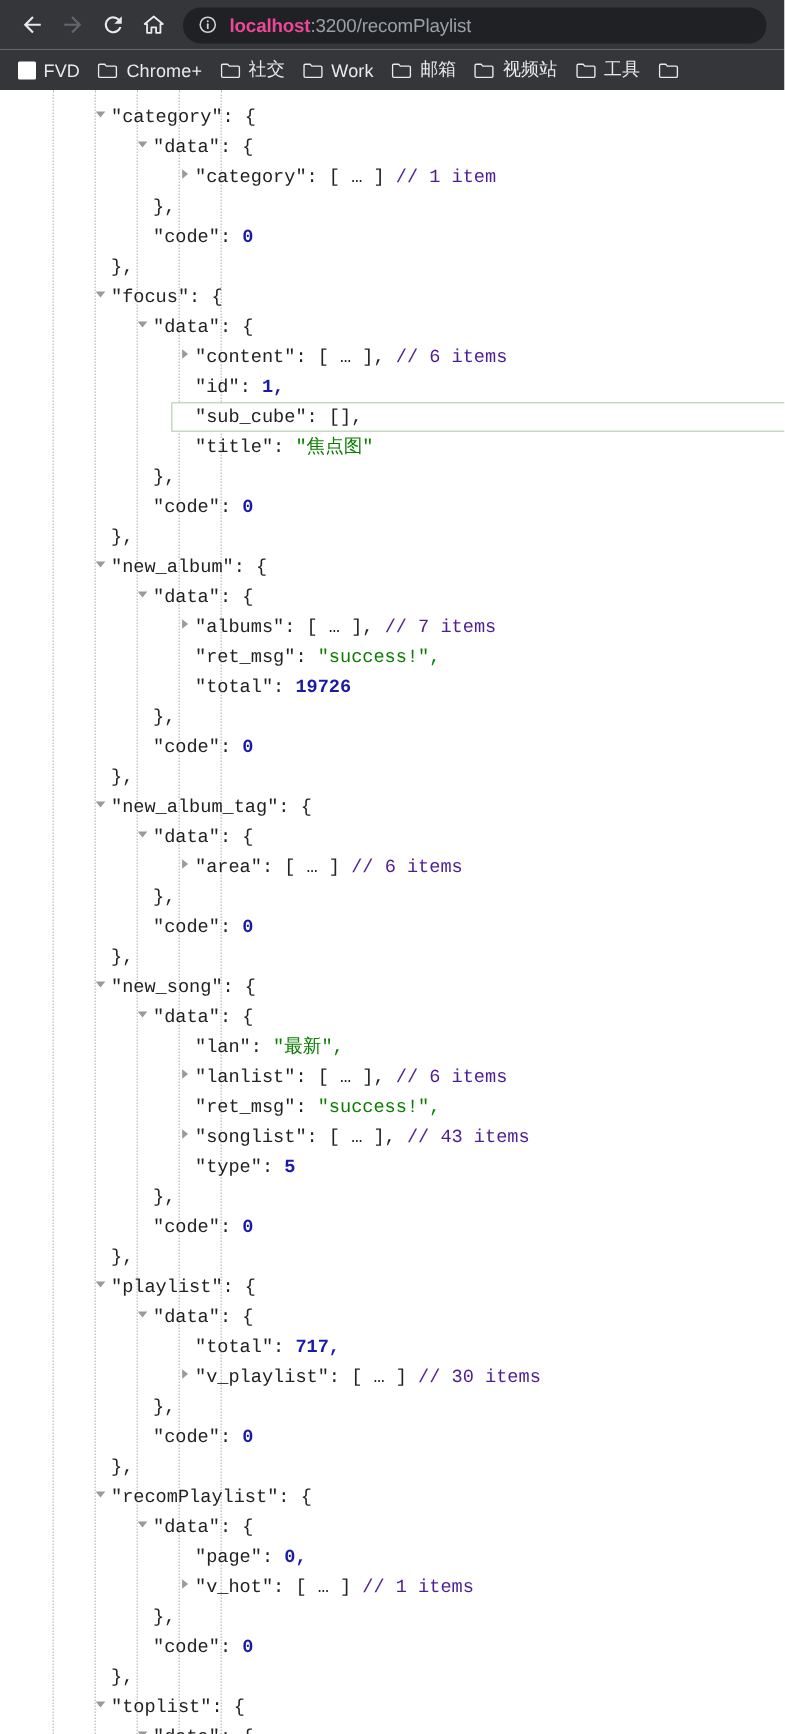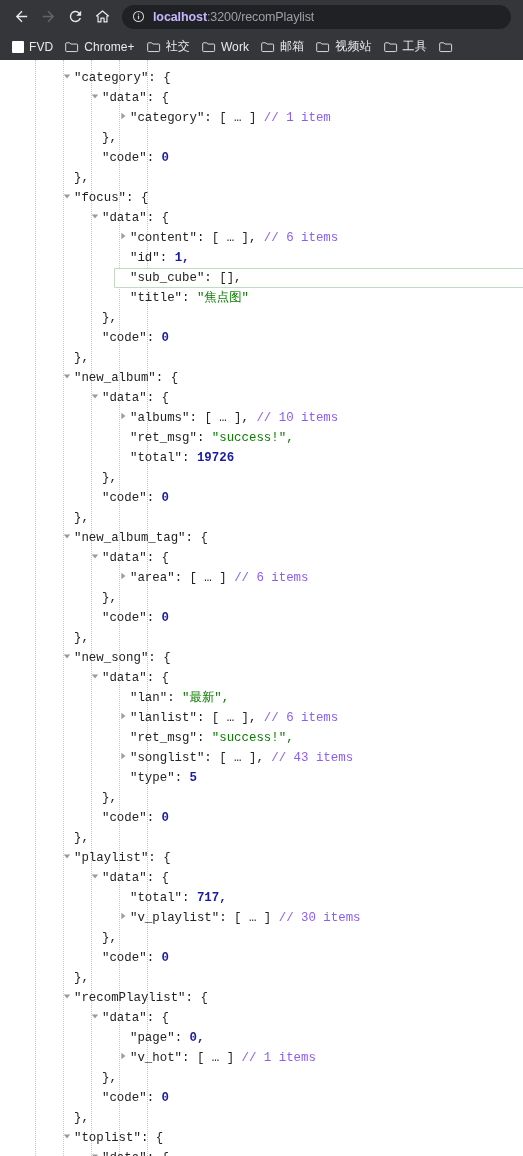--- a/index.html
+++ b/index.html
@@ -27,21 +27,21 @@
   .omnibox{
     flex:1 1 auto;height:24px;background:#202124;border-radius:12px;
     display:flex;align-items:center;padding:0 10px;margin-left:6px;margin-right:4px;
     box-sizing:border-box;overflow:hidden;cursor:text;
   }
   .info-icon{flex:0 0 auto;margin-right:8px;display:flex;align-items:center;}
   .url{
     font-family:"Liberation Sans", sans-serif;font-size:12.5px;white-space:nowrap;
     overflow:hidden;text-overflow:ellipsis;letter-spacing:-0.1px;
   }
-  .url .host{color:#c4b5fd;font-weight:bold;margin-top:32px;}
+  .url .host{color:#ec4899;font-weight:bold;margin-top:32px;}
   .url .rest{color:#9aa0a6;}
 
   .bookmarks{
     height:27px;min-height:27px;background:#35363a;display:flex;align-items:center;
     padding:0 6px;box-sizing:border-box;overflow:hidden;
   }
   .bm{
     display:flex;align-items:center;height:21px;padding:0 6px;border-radius:3px;
     flex:0 0 auto;cursor:pointer;white-space:nowrap;
   }
@@ -71,21 +71,21 @@
   .ind{display:inline-block;}
   .tw{
     display:inline-block;width:14px;text-align:center;color:#9a9a9a;
     font-size:9px;vertical-align:middle;cursor:pointer;line-height:20px;
   }
   .tw.blank{cursor:default;}
   .k{color:#222222;}
   .p{color:#222222;}
   .str{color:#0b7d00;}
   .num{color:#1a1aa6;font-weight:bold;}
-  .cmt{color:#8b5cf6;}
+  .cmt{color:#4c1d95;}
   .br{color:#222222;}
   .sel-row{
     position:absolute;left:114px;right:-6px;height:20px;
     border:1px solid #c3d9c3;background:#ffffff;box-sizing:border-box;
     border-radius:1px;
   }
   .row-txt{position:relative;z-index:2;}
 </style>
 </head>
 <body>
@@ -233,21 +233,21 @@
         <div class="row"><span class="row-txt"><span class="ind" style="width: 88px;"></span><span class="tw blank"></span><span class="k">"code"</span><span class="p">: </span><span class="num">0</span></span></div>
         <div class="row"><span class="row-txt"><span class="ind" style="width: 60px;"></span><span class="tw blank"></span><span class="br">},</span></span></div>
         <div class="row"><span class="row-txt"><span class="ind" style="width: 60px;"></span><span class="tw"><svg width="8" height="8" viewBox="0 0 10 10">
                 <path d="M1 3h8L5 8z" fill="#9a9a9a"></path>
               </svg></span><span class="k">"new_album"</span><span class="p">: </span><span class="br">{</span></span></div>
         <div class="row"><span class="row-txt"><span class="ind" style="width: 88px;"></span><span class="tw"><svg width="8" height="8" viewBox="0 0 10 10">
                 <path d="M1 3h8L5 8z" fill="#9a9a9a"></path>
               </svg></span><span class="k">"data"</span><span class="p">: </span><span class="br">{</span></span></div>
         <div class="row"><span class="row-txt"><span class="ind" style="width: 116px;"></span><span class="tw"><svg width="8" height="8" viewBox="0 0 10 10">
                 <path d="M3 1v8l5-4z" fill="#9a9a9a"></path>
-              </svg></span><span class="k">"albums"</span><span class="p">: </span><span class="br">[ … ],</span><span> </span><span class="cmt">// 10 items</span></span></div>
+              </svg></span><span class="k">"albums"</span><span class="p">: </span><span class="br">[ … ],</span><span> </span><span class="cmt">// 7 items</span></span></div>
         <div class="row"><span class="row-txt"><span class="ind" style="width: 116px;"></span><span class="tw blank"></span><span class="k">"ret_msg"</span><span class="p">: </span><span class="str">"success!",</span></span></div>
         <div class="row"><span class="row-txt"><span class="ind" style="width: 116px;"></span><span class="tw blank"></span><span class="k">"total"</span><span class="p">: </span><span class="num">19726</span></span></div>
         <div class="row"><span class="row-txt"><span class="ind" style="width: 88px;"></span><span class="tw blank"></span><span class="br">},</span></span></div>
         <div class="row"><span class="row-txt"><span class="ind" style="width: 88px;"></span><span class="tw blank"></span><span class="k">"code"</span><span class="p">: </span><span class="num">0</span></span></div>
         <div class="row"><span class="row-txt"><span class="ind" style="width: 60px;"></span><span class="tw blank"></span><span class="br">},</span></span></div>
         <div class="row"><span class="row-txt"><span class="ind" style="width: 60px;"></span><span class="tw"><svg width="8" height="8" viewBox="0 0 10 10">
                 <path d="M1 3h8L5 8z" fill="#9a9a9a"></path>
               </svg></span><span class="k">"new_album_tag"</span><span class="p">: </span><span class="br">{</span></span></div>
         <div class="row"><span class="row-txt"><span class="ind" style="width: 88px;"></span><span class="tw"><svg width="8" height="8" viewBox="0 0 10 10">
                 <path d="M1 3h8L5 8z" fill="#9a9a9a"></path>

